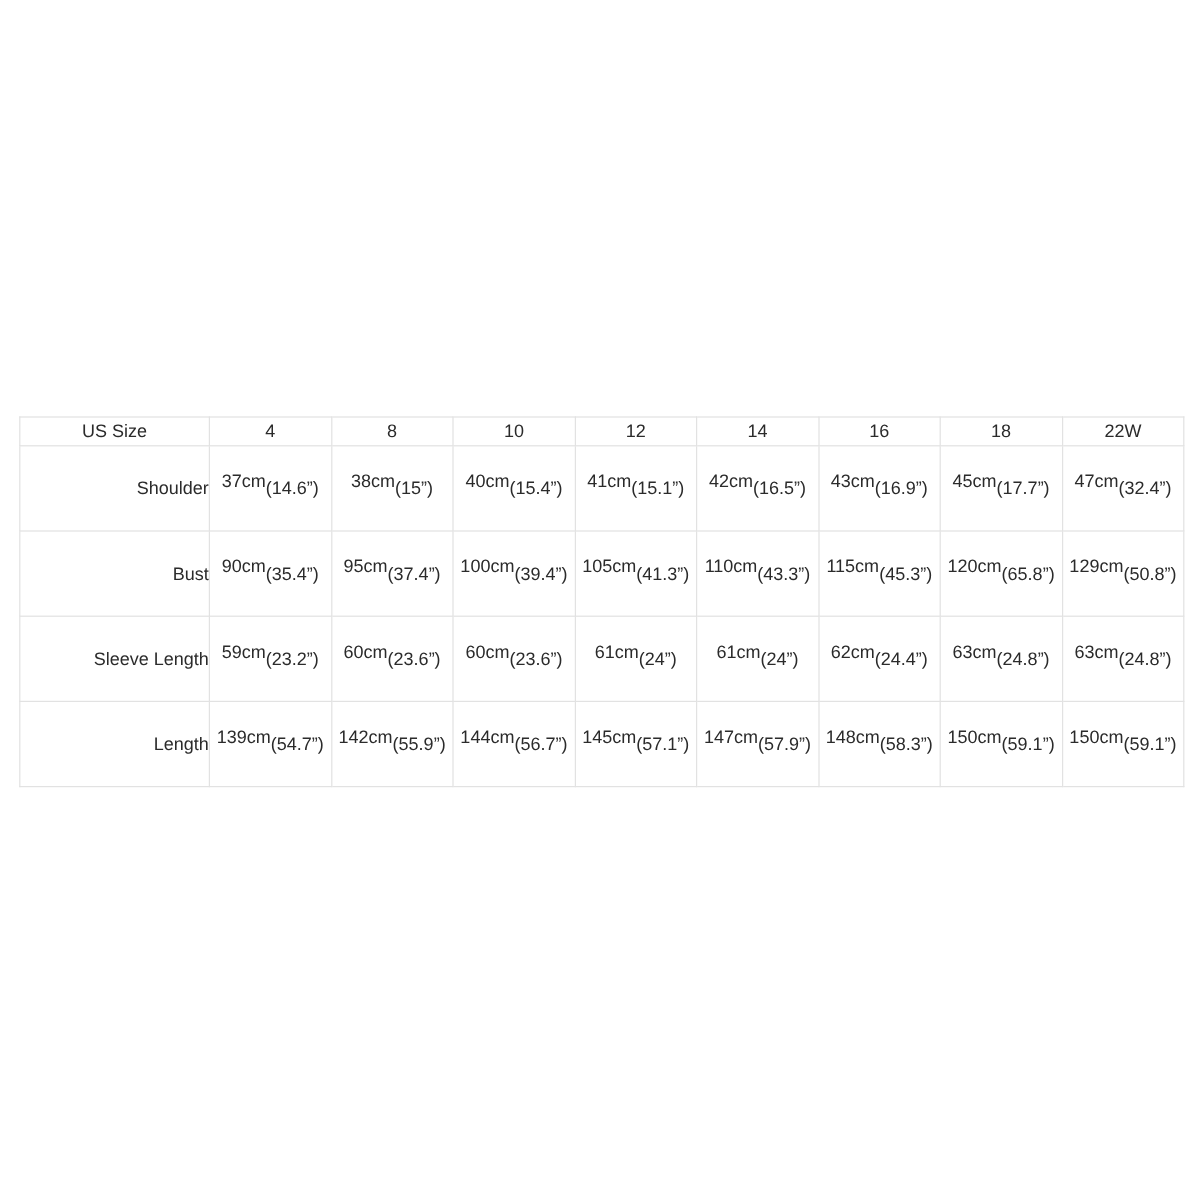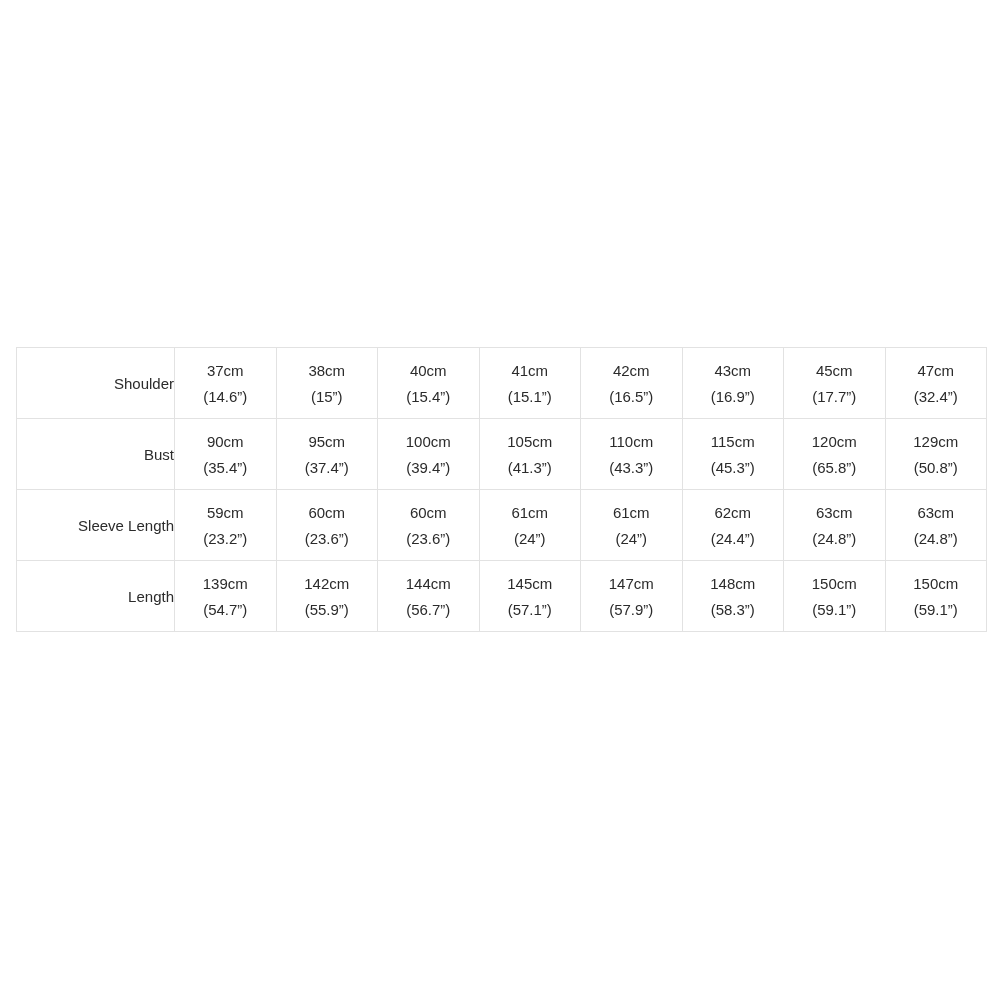--- a/index.html
+++ b/index.html
@@ -50,21 +50,21 @@
   
   tr.meas-row td {
     height: 70px;
     padding: 0;
   }
   tr.meas-row td.row-label {
     font-size: 15px;
   }
   .cell-stack {
     display: flex;
-    flex-direction: column;
+    flex-direction: row;
     justify-content: center;
     align-items: center;
     height: 70px;
     line-height: 1.0;
   }
   .cell-cm {
     font-size: 15px;
     margin-bottom: 11px;
   }
   .cell-in {
@@ -89,20 +89,31 @@
         <col class="data-col">
         <col class="data-col">
         <col class="data-col">
       <col class="data-col">
         <col class="data-col">
         <col class="data-col">
         <col class="data-col">
     </colgroup>
     <tbody>
 
+      <tr class="simple-row">
+        <td class="row-label"><span>US Size</span></td>
+        <td><span>4</span></td>
+        <td><span>8</span></td>
+        <td><span>10</span></td>
+        <td><span>12</span></td>
+        <td><span>14</span></td>
+        <td><span>16</span></td>
+        <td><span>18</span></td>
+        <td><span>22W</span></td>
+      </tr>
 
 
 
 
       <tr class="meas-row">
         <td class="row-label">
             <div class="label-text">
               <span>Shoulder</span>
             </div>
           </td>

